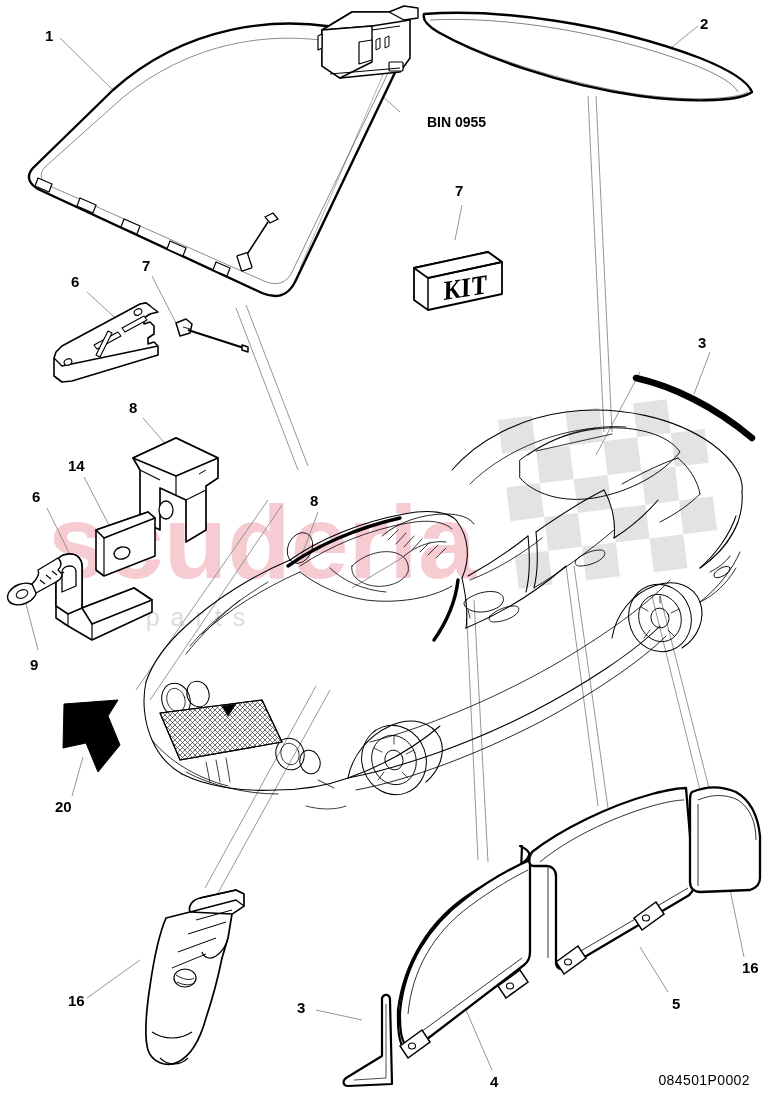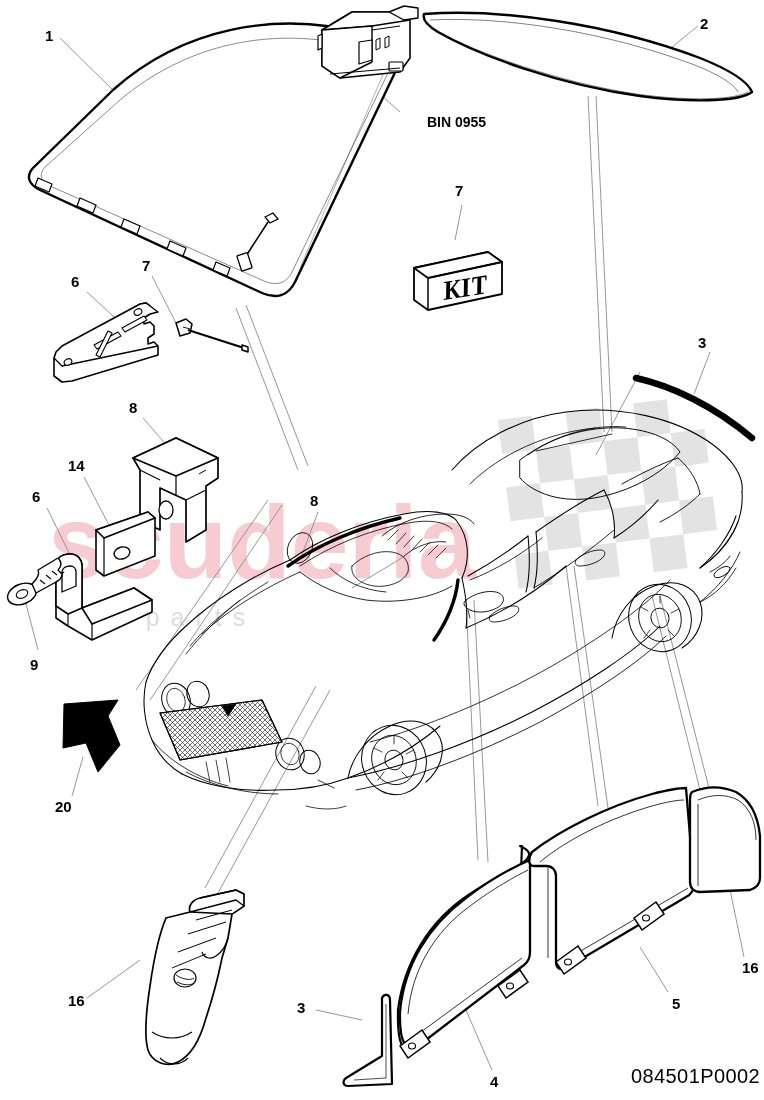--- a/index.html
+++ b/index.html
@@ -35,24 +35,24 @@
   .bin-label{
     position:absolute;
     font-family:"Liberation Sans", sans-serif;
     font-weight:700;
     font-size:14px;
     color:#000;
     white-space:nowrap;
   }
   .partno{
     position:absolute;
-    right:4px;bottom:12px;
+    right:14px;bottom:12px;
     font-family:"Liberation Sans", sans-serif;
     font-weight:400;
-    font-size:20px;
+    font-size:14px;
     color:#000;
     letter-spacing:0.4px;
   }
   .kit-text{
     font-family:"Liberation Serif", serif;
     font-style:italic;
     font-weight:700;
     font-size:27px;
     fill:#000;
   }

